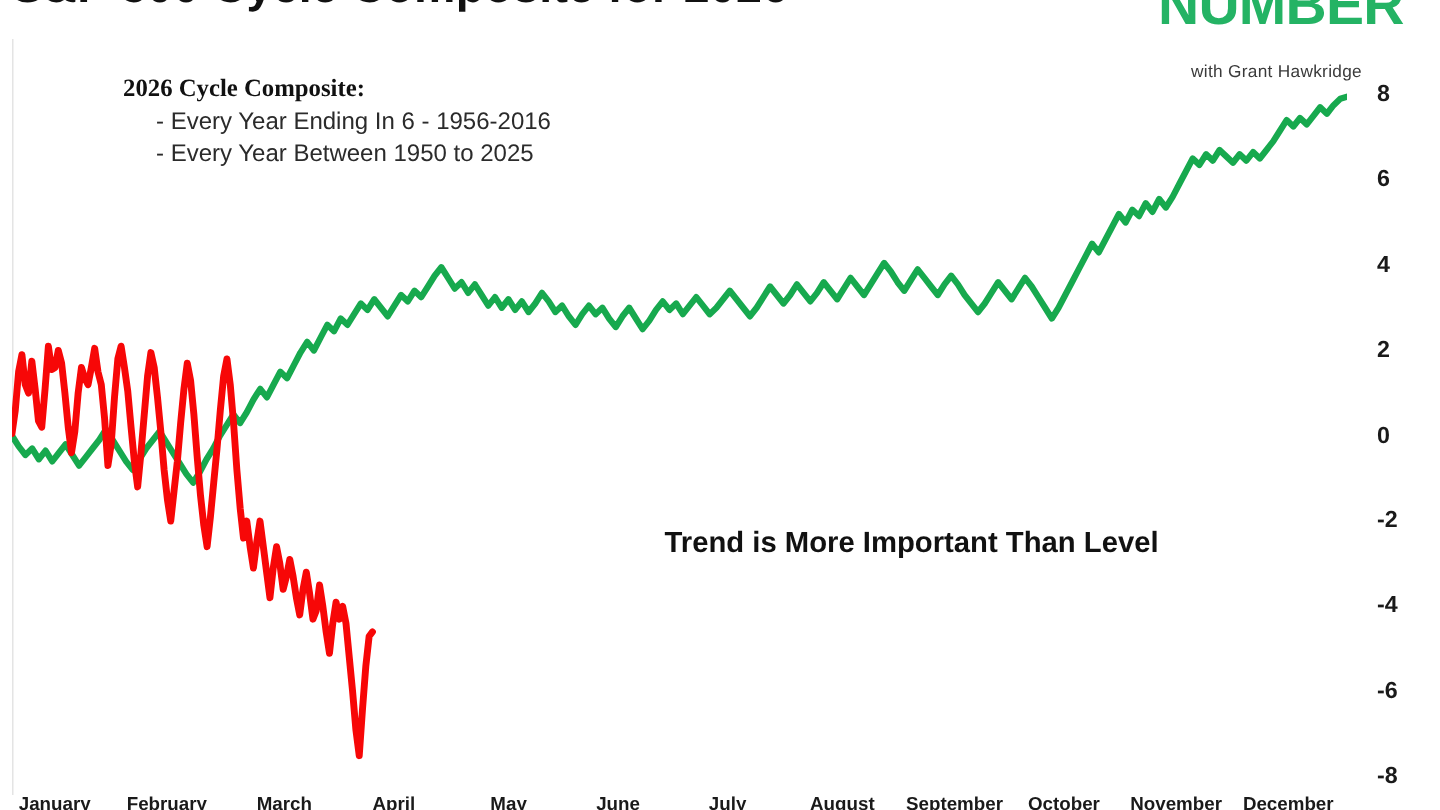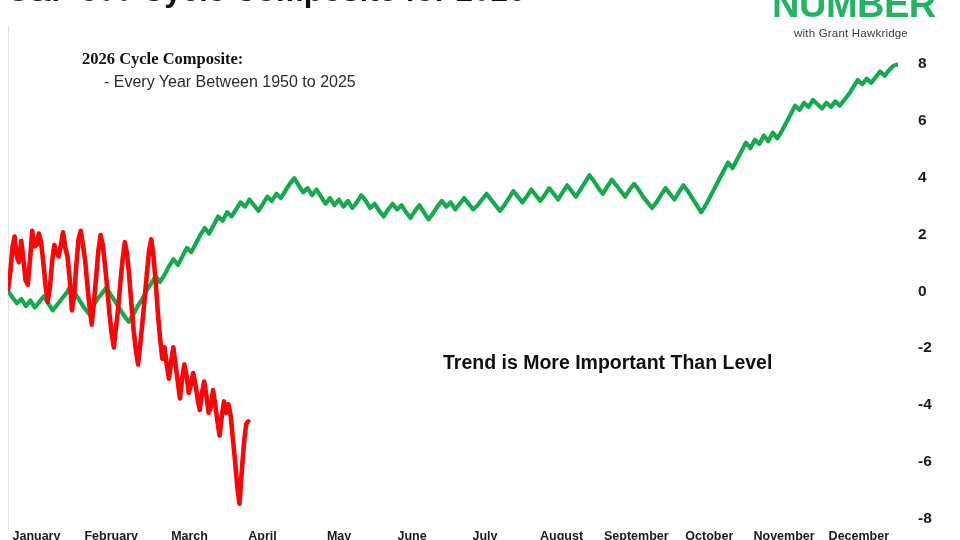--- a/index.html
+++ b/index.html
@@ -53,21 +53,21 @@
     letter-spacing: -0.5px;
     color: #24b364;
     line-height: 40px;
     position: relative;
     white-space: nowrap;
   }
   .logo-sub {
     font-size: 11.5px;
     color: #3a3a3a;
     letter-spacing: 0.2px;
-    margin-top: 3px;
+    margin-top: 18px;
     white-space: nowrap;
   }
 
   
   .note {
     position: absolute;
     left: 82px;
     top: 48px;
     line-height: 21.5px;
   }
@@ -165,20 +165,21 @@
   <div class="logo">
     <div class="logo-word">
       
       <span>NUMBER</span>
     </div>
     <div class="logo-sub">with Grant Hawkridge</div>
   </div>
 
   <div class="note">
     <div class="note-title">2026 Cycle Composite:</div>
+    <div class="note-item">- Every Year Ending In 6 - 1956-2016</div>
     <div class="note-item">- Every Year Between 1950 to 2025</div>
   </div>
 
   <div class="axis-border-left"></div>
   <div class="plot">
     <svg id="chart-svg" width="890" height="500" viewBox="0 0 890 500">
       <path id="series-green" fill="none" stroke="#17a94e" stroke-width="4.2" stroke-linejoin="round" stroke-linecap="round" d="M0.00,264.50 L4.47,271.61 L8.94,277.30 L13.42,273.03 L17.89,280.14 L22.36,274.45 L26.83,281.56 L31.31,275.88 L35.78,270.19 L40.25,277.30 L44.72,284.41 L49.20,278.72 L53.67,273.03 L58.14,267.34 L62.61,260.23 L67.09,267.34 L71.56,274.45 L76.03,281.56 L80.50,287.25 L84.97,280.14 L89.45,273.03 L93.92,267.34 L98.39,261.66 L102.86,268.77 L107.34,275.88 L111.81,282.98 L116.28,290.09 L120.75,295.78 L125.23,288.67 L129.70,280.14 L134.17,273.03 L138.64,264.50 L143.12,257.39 L147.59,250.28 L152.06,255.97 L156.53,248.86 L161.01,240.33 L165.48,233.22 L169.95,238.91 L174.42,230.38 L178.89,221.84 L183.37,226.11 L187.84,217.58 L192.31,209.05 L196.78,201.94 L201.26,207.63 L205.73,199.09 L210.20,190.56 L214.67,194.83 L219.15,186.30 L223.62,190.56 L228.09,183.45 L232.56,176.34 L237.04,180.61 L241.51,173.50 L245.98,179.19 L250.45,184.88 L254.92,177.77 L259.40,170.66 L263.87,174.92 L268.34,167.81 L272.81,172.08 L277.29,164.97 L281.76,157.86 L286.23,152.17 L290.70,159.28 L295.18,166.39 L299.65,162.13 L304.12,169.23 L308.59,163.55 L313.07,170.66 L317.54,177.77 L322.01,172.08 L326.48,179.19 L330.95,173.50 L335.43,180.61 L339.90,174.92 L344.37,182.03 L348.84,176.34 L353.32,169.23 L357.79,174.92 L362.26,182.03 L366.73,177.77 L371.21,184.88 L375.68,190.56 L380.15,183.45 L384.62,177.77 L389.10,183.45 L393.57,179.19 L398.04,186.30 L402.51,191.98 L406.98,184.88 L411.46,179.19 L415.93,186.30 L420.40,193.41 L424.87,187.72 L429.35,180.61 L433.82,174.92 L438.29,180.61 L442.76,176.34 L447.24,183.45 L451.71,177.77 L456.18,172.08 L460.65,177.77 L465.13,183.45 L469.60,179.19 L474.07,173.50 L478.54,167.81 L483.02,173.50 L487.49,179.19 L491.96,184.88 L496.43,179.19 L500.90,172.08 L505.38,164.97 L509.85,170.66 L514.32,176.34 L518.79,170.66 L523.27,163.55 L527.74,169.23 L532.21,174.92 L536.68,169.23 L541.16,162.13 L545.63,167.81 L550.10,173.50 L554.57,166.39 L559.05,159.28 L563.52,164.97 L567.99,170.66 L572.46,163.55 L576.93,156.44 L581.41,149.33 L585.88,155.02 L590.35,162.13 L594.82,167.81 L599.30,160.70 L603.77,153.59 L608.24,159.28 L612.71,164.97 L617.19,170.66 L621.66,163.55 L626.13,157.86 L630.60,163.55 L635.08,170.66 L639.55,176.34 L644.02,182.03 L648.49,176.34 L652.96,169.23 L657.44,162.13 L661.91,167.81 L666.38,173.50 L670.85,166.39 L675.33,159.28 L679.80,164.97 L684.27,172.08 L688.74,179.19 L693.22,186.30 L697.69,179.19 L702.16,170.66 L706.63,162.13 L711.11,153.59 L715.58,145.06 L720.05,136.53 L724.52,142.22 L728.99,133.69 L733.47,125.16 L737.94,116.63 L742.41,122.31 L746.88,113.78 L751.36,118.05 L755.83,109.52 L760.30,115.20 L764.77,106.67 L769.25,112.36 L773.72,105.25 L778.19,96.72 L782.66,88.19 L787.14,79.66 L791.61,83.92 L796.08,76.81 L800.55,81.08 L805.03,73.97 L809.50,78.23 L813.97,82.50 L818.44,76.81 L822.91,81.08 L827.39,75.39 L831.86,79.66 L836.33,73.97 L840.80,68.28 L845.28,61.17 L849.75,54.06 L854.22,58.33 L858.69,52.64 L863.17,56.91 L867.64,51.22 L872.11,45.53 L876.58,49.80 L881.06,44.11 L885.53,39.84 L890.00,38.42"></path>
       <path id="series-red" fill="none" stroke="#f70707" stroke-width="4.6" stroke-linejoin="round" stroke-linecap="round" d="M0.00,263.08 L2.20,247.44 L4.41,221.84 L6.61,210.47 L8.82,230.38 L11.02,236.06 L13.23,214.73 L15.43,233.22 L17.64,254.55 L19.84,258.81 L22.05,233.22 L24.25,204.78 L26.46,220.42 L28.66,219.00 L30.86,207.63 L33.07,216.16 L35.27,236.06 L37.48,258.81 L39.68,275.88 L41.89,261.66 L44.09,236.06 L46.30,219.00 L48.50,226.11 L50.71,230.38 L52.91,219.00 L55.11,206.20 L57.32,221.84 L59.52,230.38 L61.73,253.13 L63.93,284.41 L66.14,270.19 L68.34,238.91 L70.55,213.31 L72.75,204.78 L74.96,219.00 L77.16,234.64 L79.37,258.81 L81.57,281.56 L83.77,298.63 L85.98,275.88 L88.18,250.28 L90.39,224.69 L92.59,209.05 L94.80,219.00 L97.00,238.91 L99.21,261.66 L101.41,287.25 L103.62,307.16 L105.82,321.38 L108.02,301.47 L110.23,281.56 L112.43,255.97 L114.64,233.22 L116.84,216.16 L119.05,227.53 L121.25,250.28 L123.46,278.72 L125.66,304.31 L127.87,324.22 L130.07,338.44 L132.28,318.53 L134.48,295.78 L136.68,273.03 L138.89,247.44 L141.09,224.69 L143.30,213.31 L145.50,230.38 L147.71,255.97 L149.91,287.25 L152.12,312.84 L154.32,332.75 L156.53,321.38 L158.73,338.44 L160.93,352.66 L163.14,335.59 L165.34,321.38 L167.55,338.44 L169.75,355.50 L171.96,372.56 L174.16,352.66 L176.37,338.44 L178.57,349.81 L180.78,366.88 L182.98,358.34 L185.19,346.97 L187.39,358.34 L189.59,372.56 L191.80,383.94 L194.00,366.88 L196.21,355.50 L198.41,369.72 L200.62,386.78 L202.82,381.09 L205.03,364.03 L207.23,378.25 L209.44,395.31 L211.64,409.53 L213.84,389.63 L216.05,375.41 L218.25,386.78 L220.46,378.25 L222.66,389.63 L224.87,412.38 L227.07,435.13 L229.28,460.72 L231.48,477.78 L233.69,446.50 L235.89,418.06 L238.10,398.16 L240.30,395.31"></path>
     </svg>
   </div>

